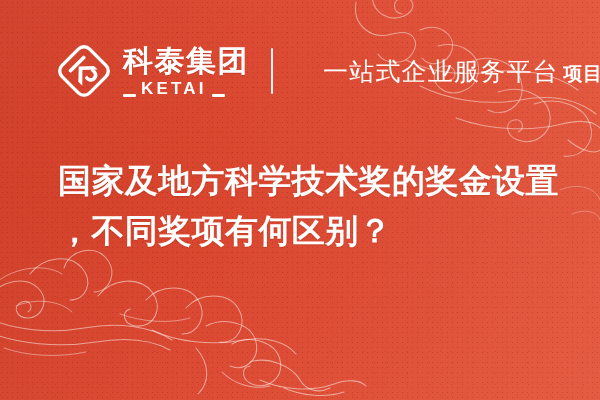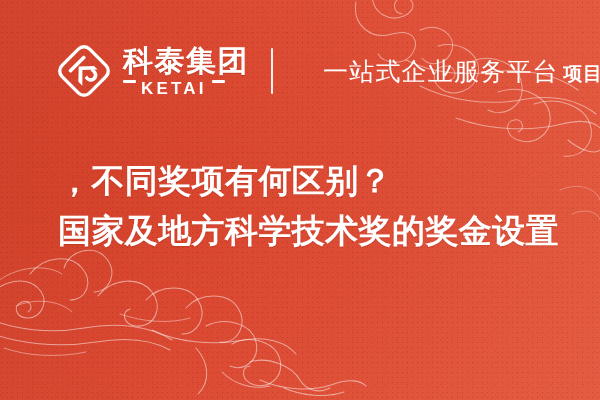--- a/index.html
+++ b/index.html
@@ -75,21 +75,21 @@
     font-size: 30px;
     line-height: 32px;
     font-weight: 700;
     color: #ffffff;
     letter-spacing: 1.5px;
     white-space: nowrap;
     text-shadow: 0 1px 0 rgba(150,35,20,.35);
   }
   .logo-en {
     display: flex;
-    align-items: flex-start;
+    align-items: flex-end;
     gap: 5px;
     margin-top: 3px;
     color: #ffffff;
   }
   .logo-en .dash {
     display: block;
     width: 13px;
     height: 3px;
     background: #ffffff;
     border-radius: 1px;
@@ -238,17 +238,17 @@
 
     <span class="divider"></span>
 
     <span class="slogan-block">
       <span class="slogan-main">一站式企业服务平台</span>
       <span class="slogan-sub">项目申报 高企认定</span>
     </span>
   </div>
 
   <div class="headline">
+    <span class="ln">国家及地方科学技术奖的奖金设置</span>
     <span class="ln">，不同奖项有何区别？</span>
-    <span class="ln">国家及地方科学技术奖的奖金设置</span>
   </div>
 
 </div>
 
 </body></html>

